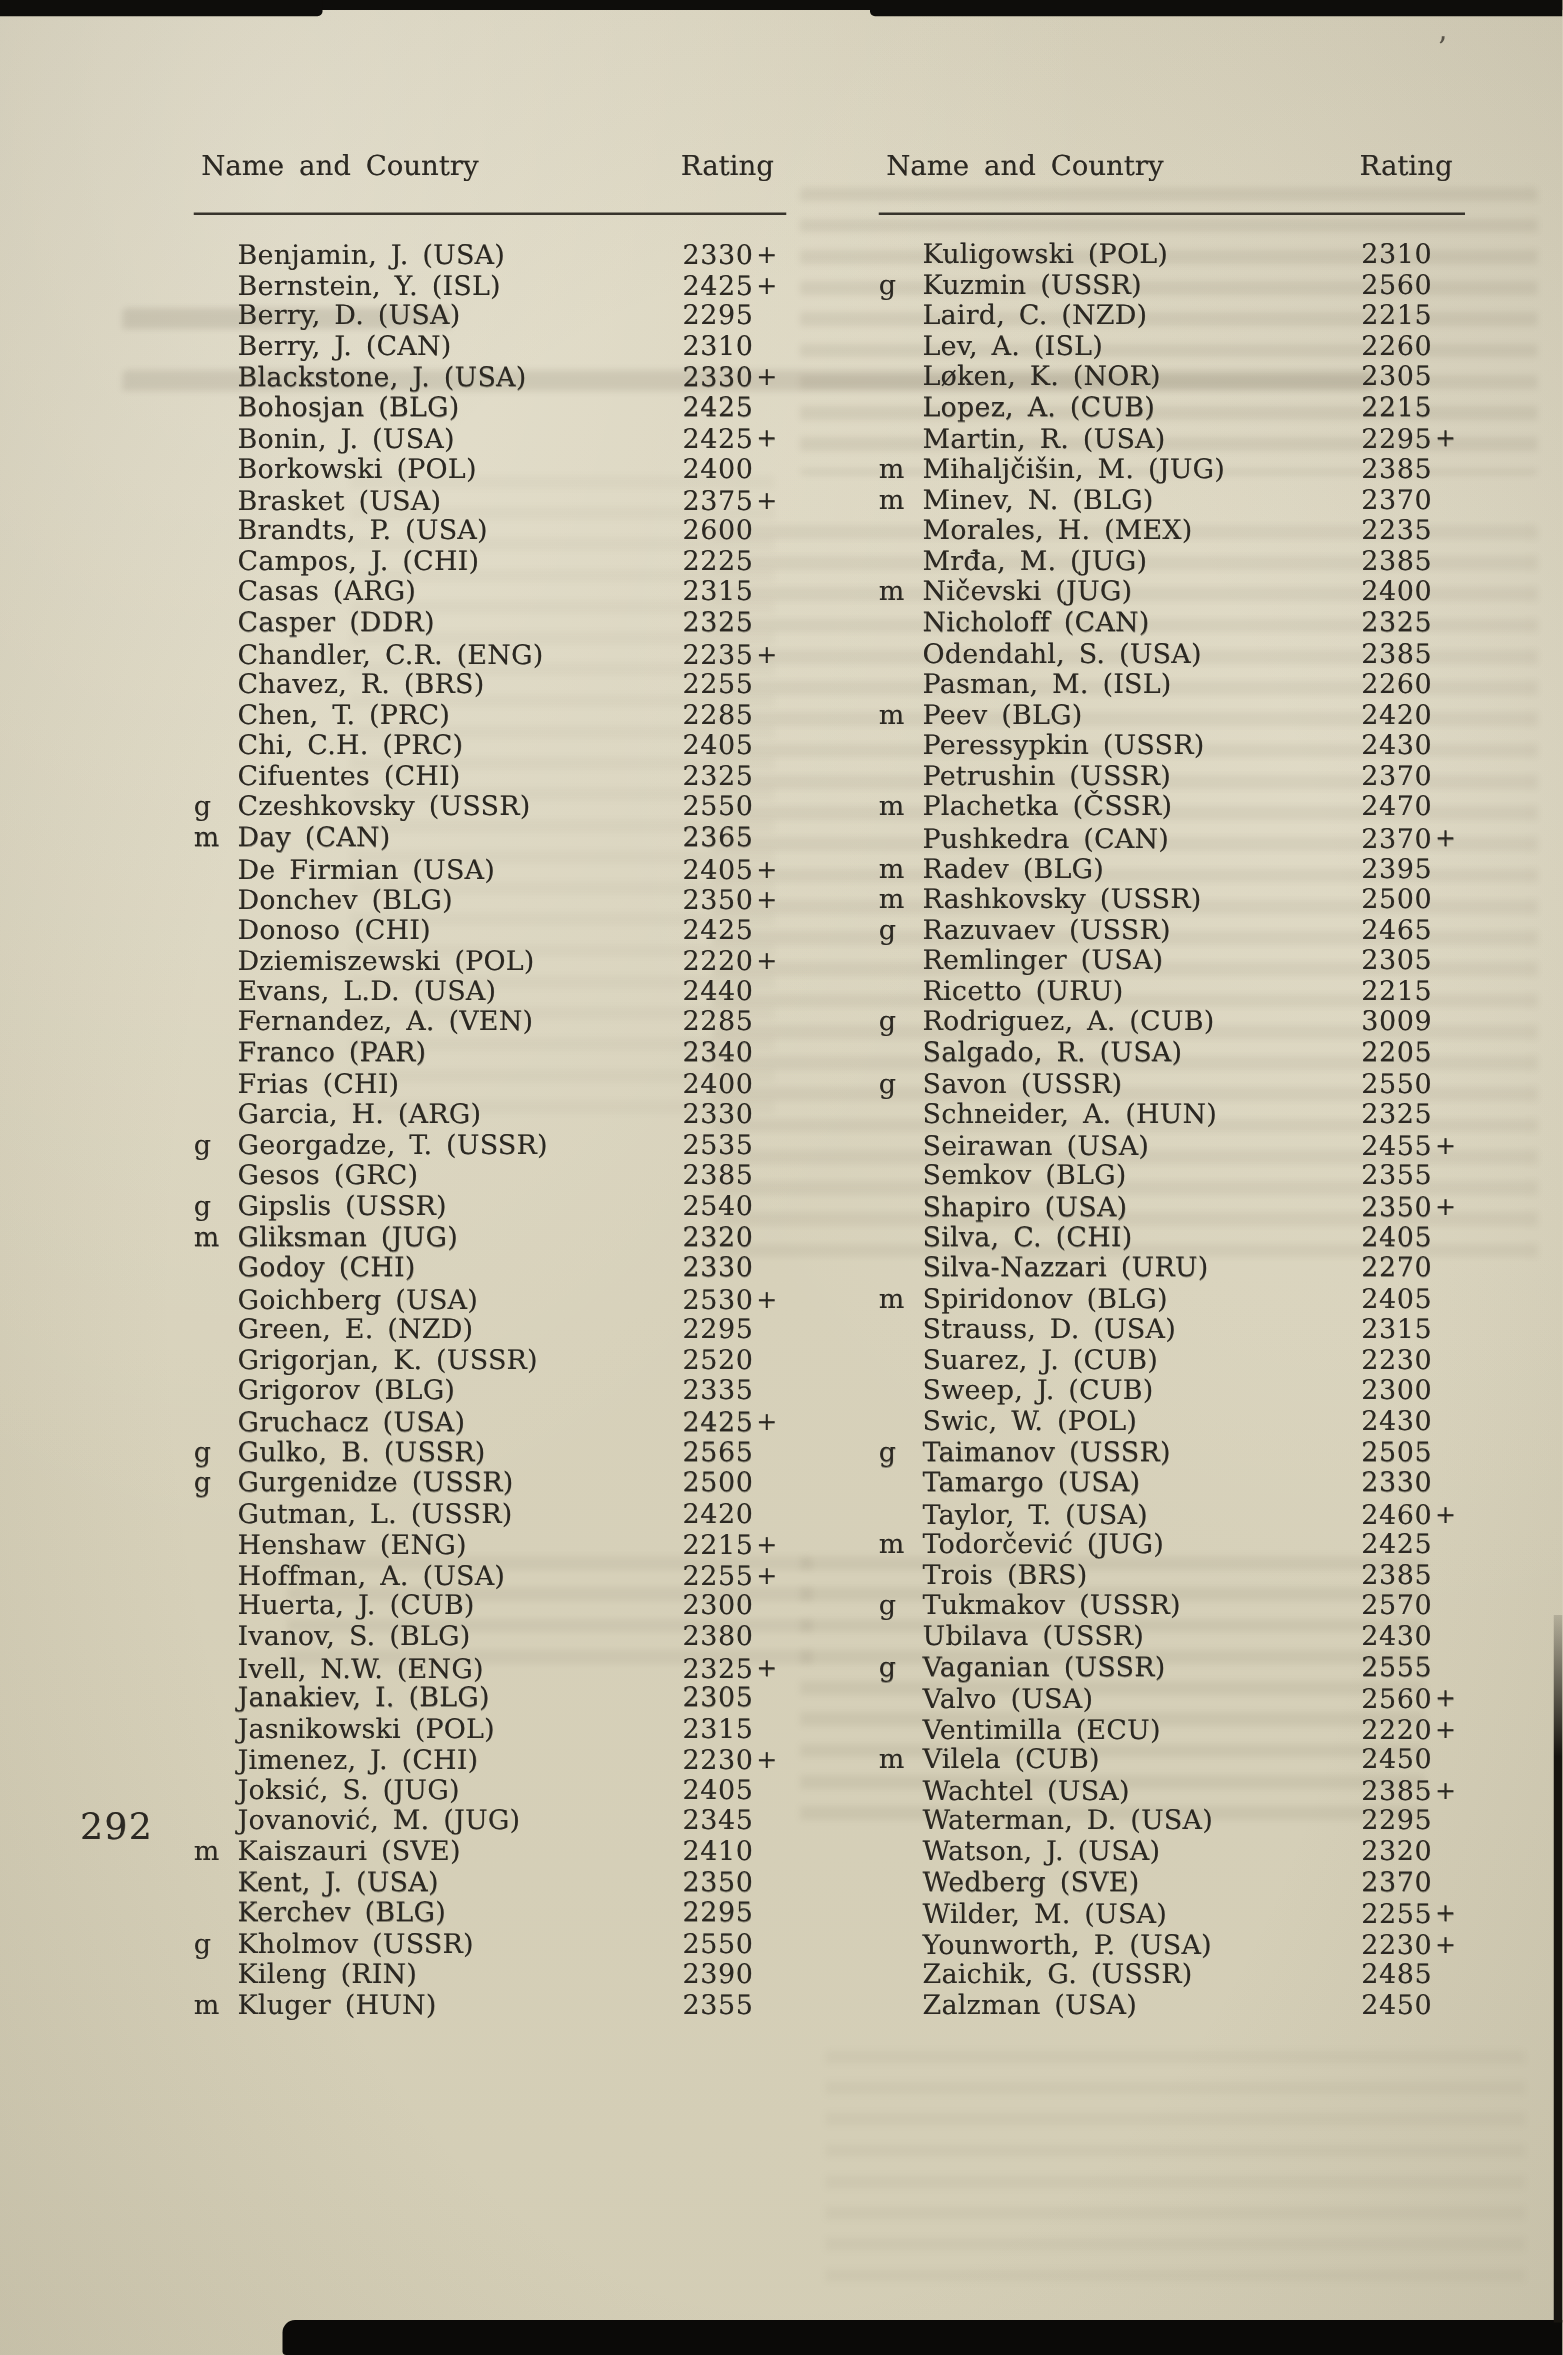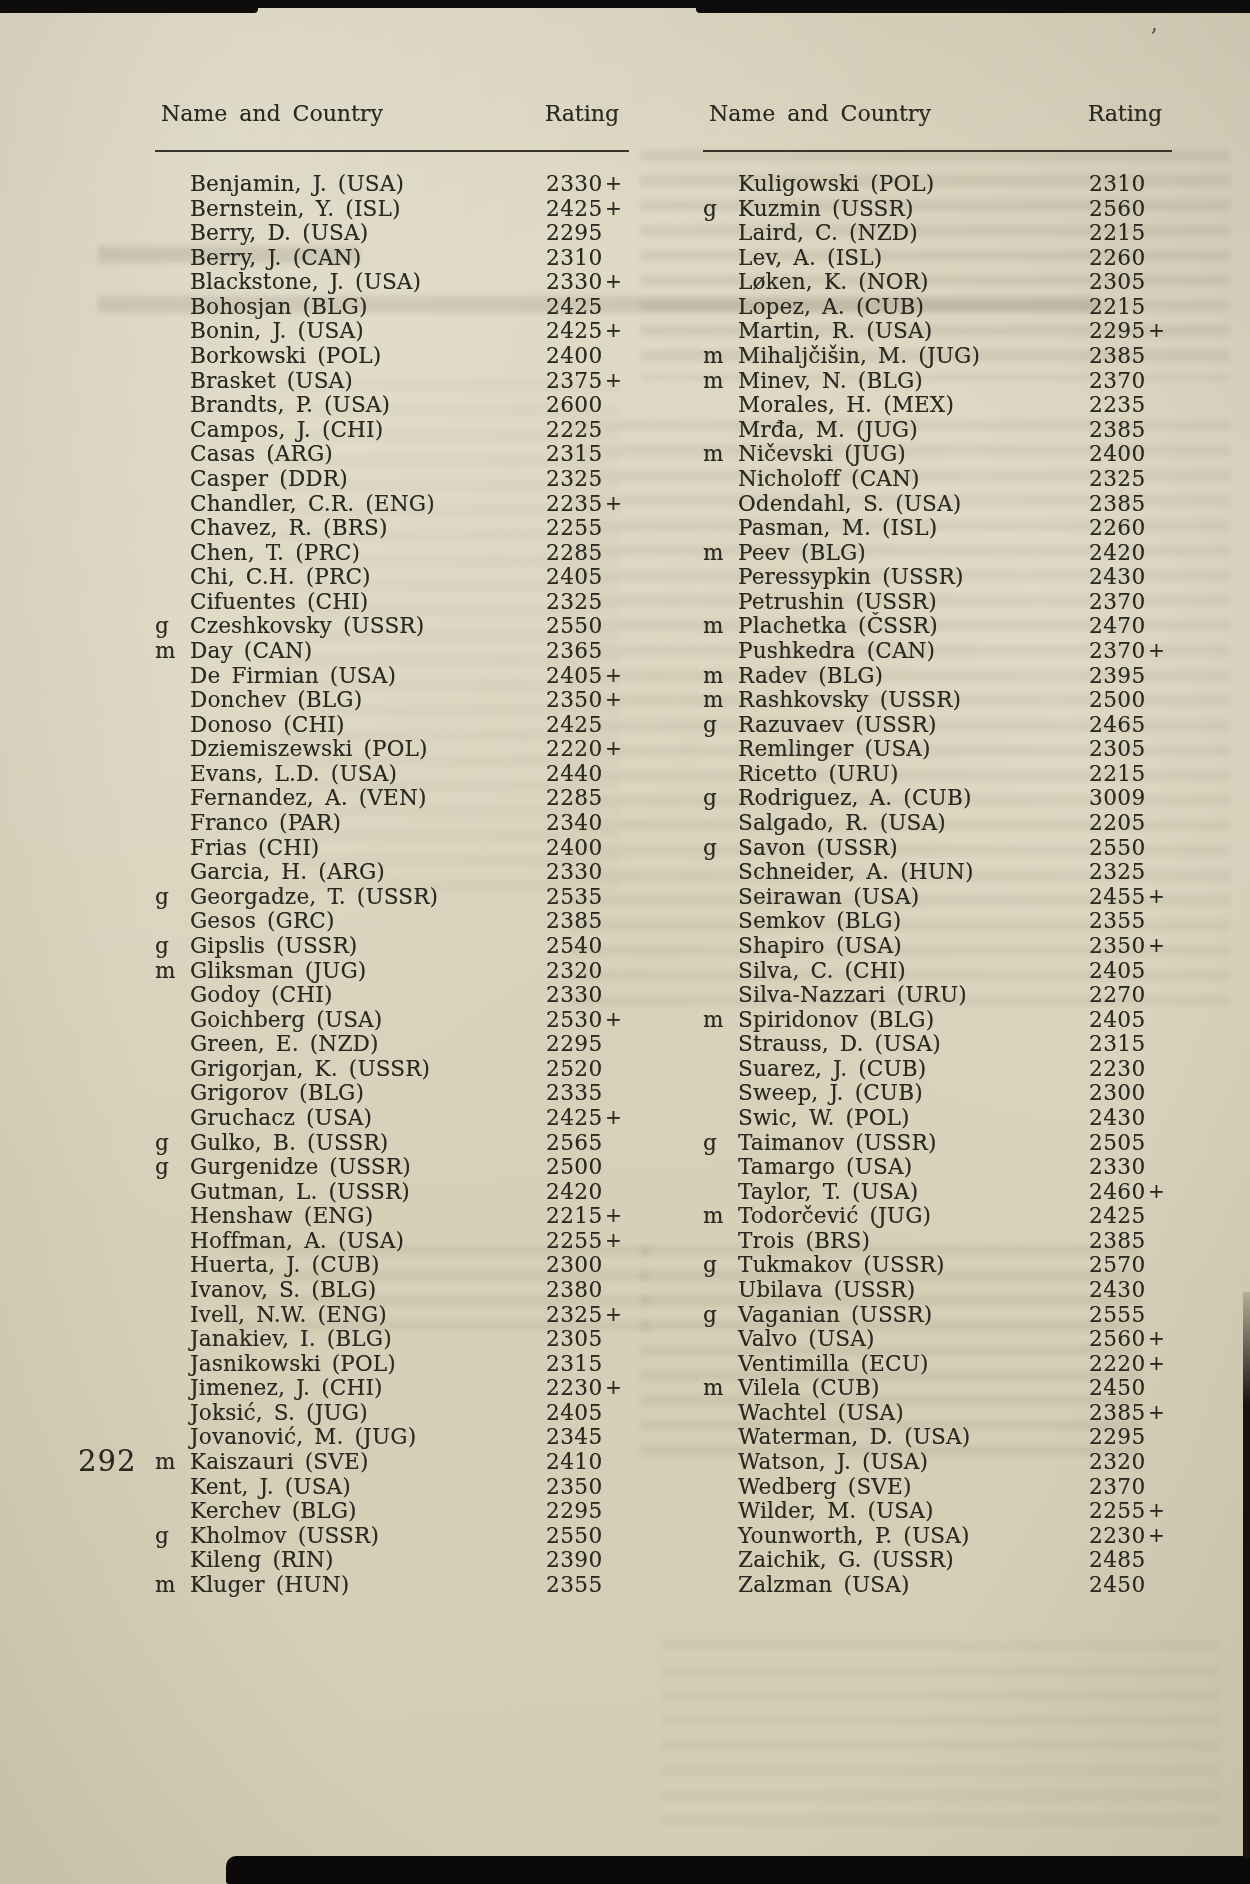--- a/index.html
+++ b/index.html
@@ -32,38 +32,38 @@
     background:repeating-linear-gradient(180deg,
       rgba(118,110,90,0.30) 0px, rgba(118,110,90,0.30) 11px,
       transparent 11px, transparent 25px);
   }
   .ghost.bold {
     background:repeating-linear-gradient(180deg,
       rgba(112,104,86,0.38) 0px, rgba(112,104,86,0.38) 17px,
       transparent 17px, transparent 36px);
   }
   
-  .colgroup { position:absolute; top:98px; }
+  .colgroup { position:absolute; top:118px; }
   .colgroup.left  { left:155px; width:474px; }
   .colgroup.right { left:703px; width:469px; }
   .colhead {
     display:flex; justify-content:space-between; align-items:baseline;
     font-size:22px; line-height:32px; word-spacing:5px;
   }
   .colhead .h-name   { margin-left:6px; }
   .colhead .h-rating { margin-right:10px; }
   .rule { margin-top:20px; border-top:2px solid #38342c; height:0; }
   .rows { margin-top:20px; }
   .row  { display:flex; align-items:baseline; height:24.58px; line-height:24.58px;
           font-size:21.5px; white-space:nowrap; }
   .row .t { flex:none; width:35px; }
   .row .n { flex:1 1 auto; overflow:visible; word-spacing:4px; letter-spacing:0.2px; }
   .row .r { flex:none; width:56px; text-align:right; letter-spacing:0.5px; }
   .row .p { flex:none; width:24px; font-size:20px; padding-left:3px; position:relative; top:-1px; }
-  .page-number { position:absolute; left:78px; top:1444px; font-size:29px; letter-spacing:1px; }
+  .page-number { position:absolute; left:64px; top:1444px; font-size:29px; letter-spacing:1px; }
   .txt { text-shadow:0.25px 0.25px 0 rgba(43,40,34,0.45); }
 </style>
 </head>
 <body>
 
 <div class="paper"></div>
 
 <div class="ghost bold" style="left:98px;  top:246px;  width:262px;  height:32px;  opacity:.45"></div>
 <div class="ghost bold" style="left:98px;  top:296px;  width:1000px; height:36px;  opacity:.42"></div>
 <div class="ghost" style="left:640px; top:150px;  width:590px; height:230px; opacity:.40"></div>

